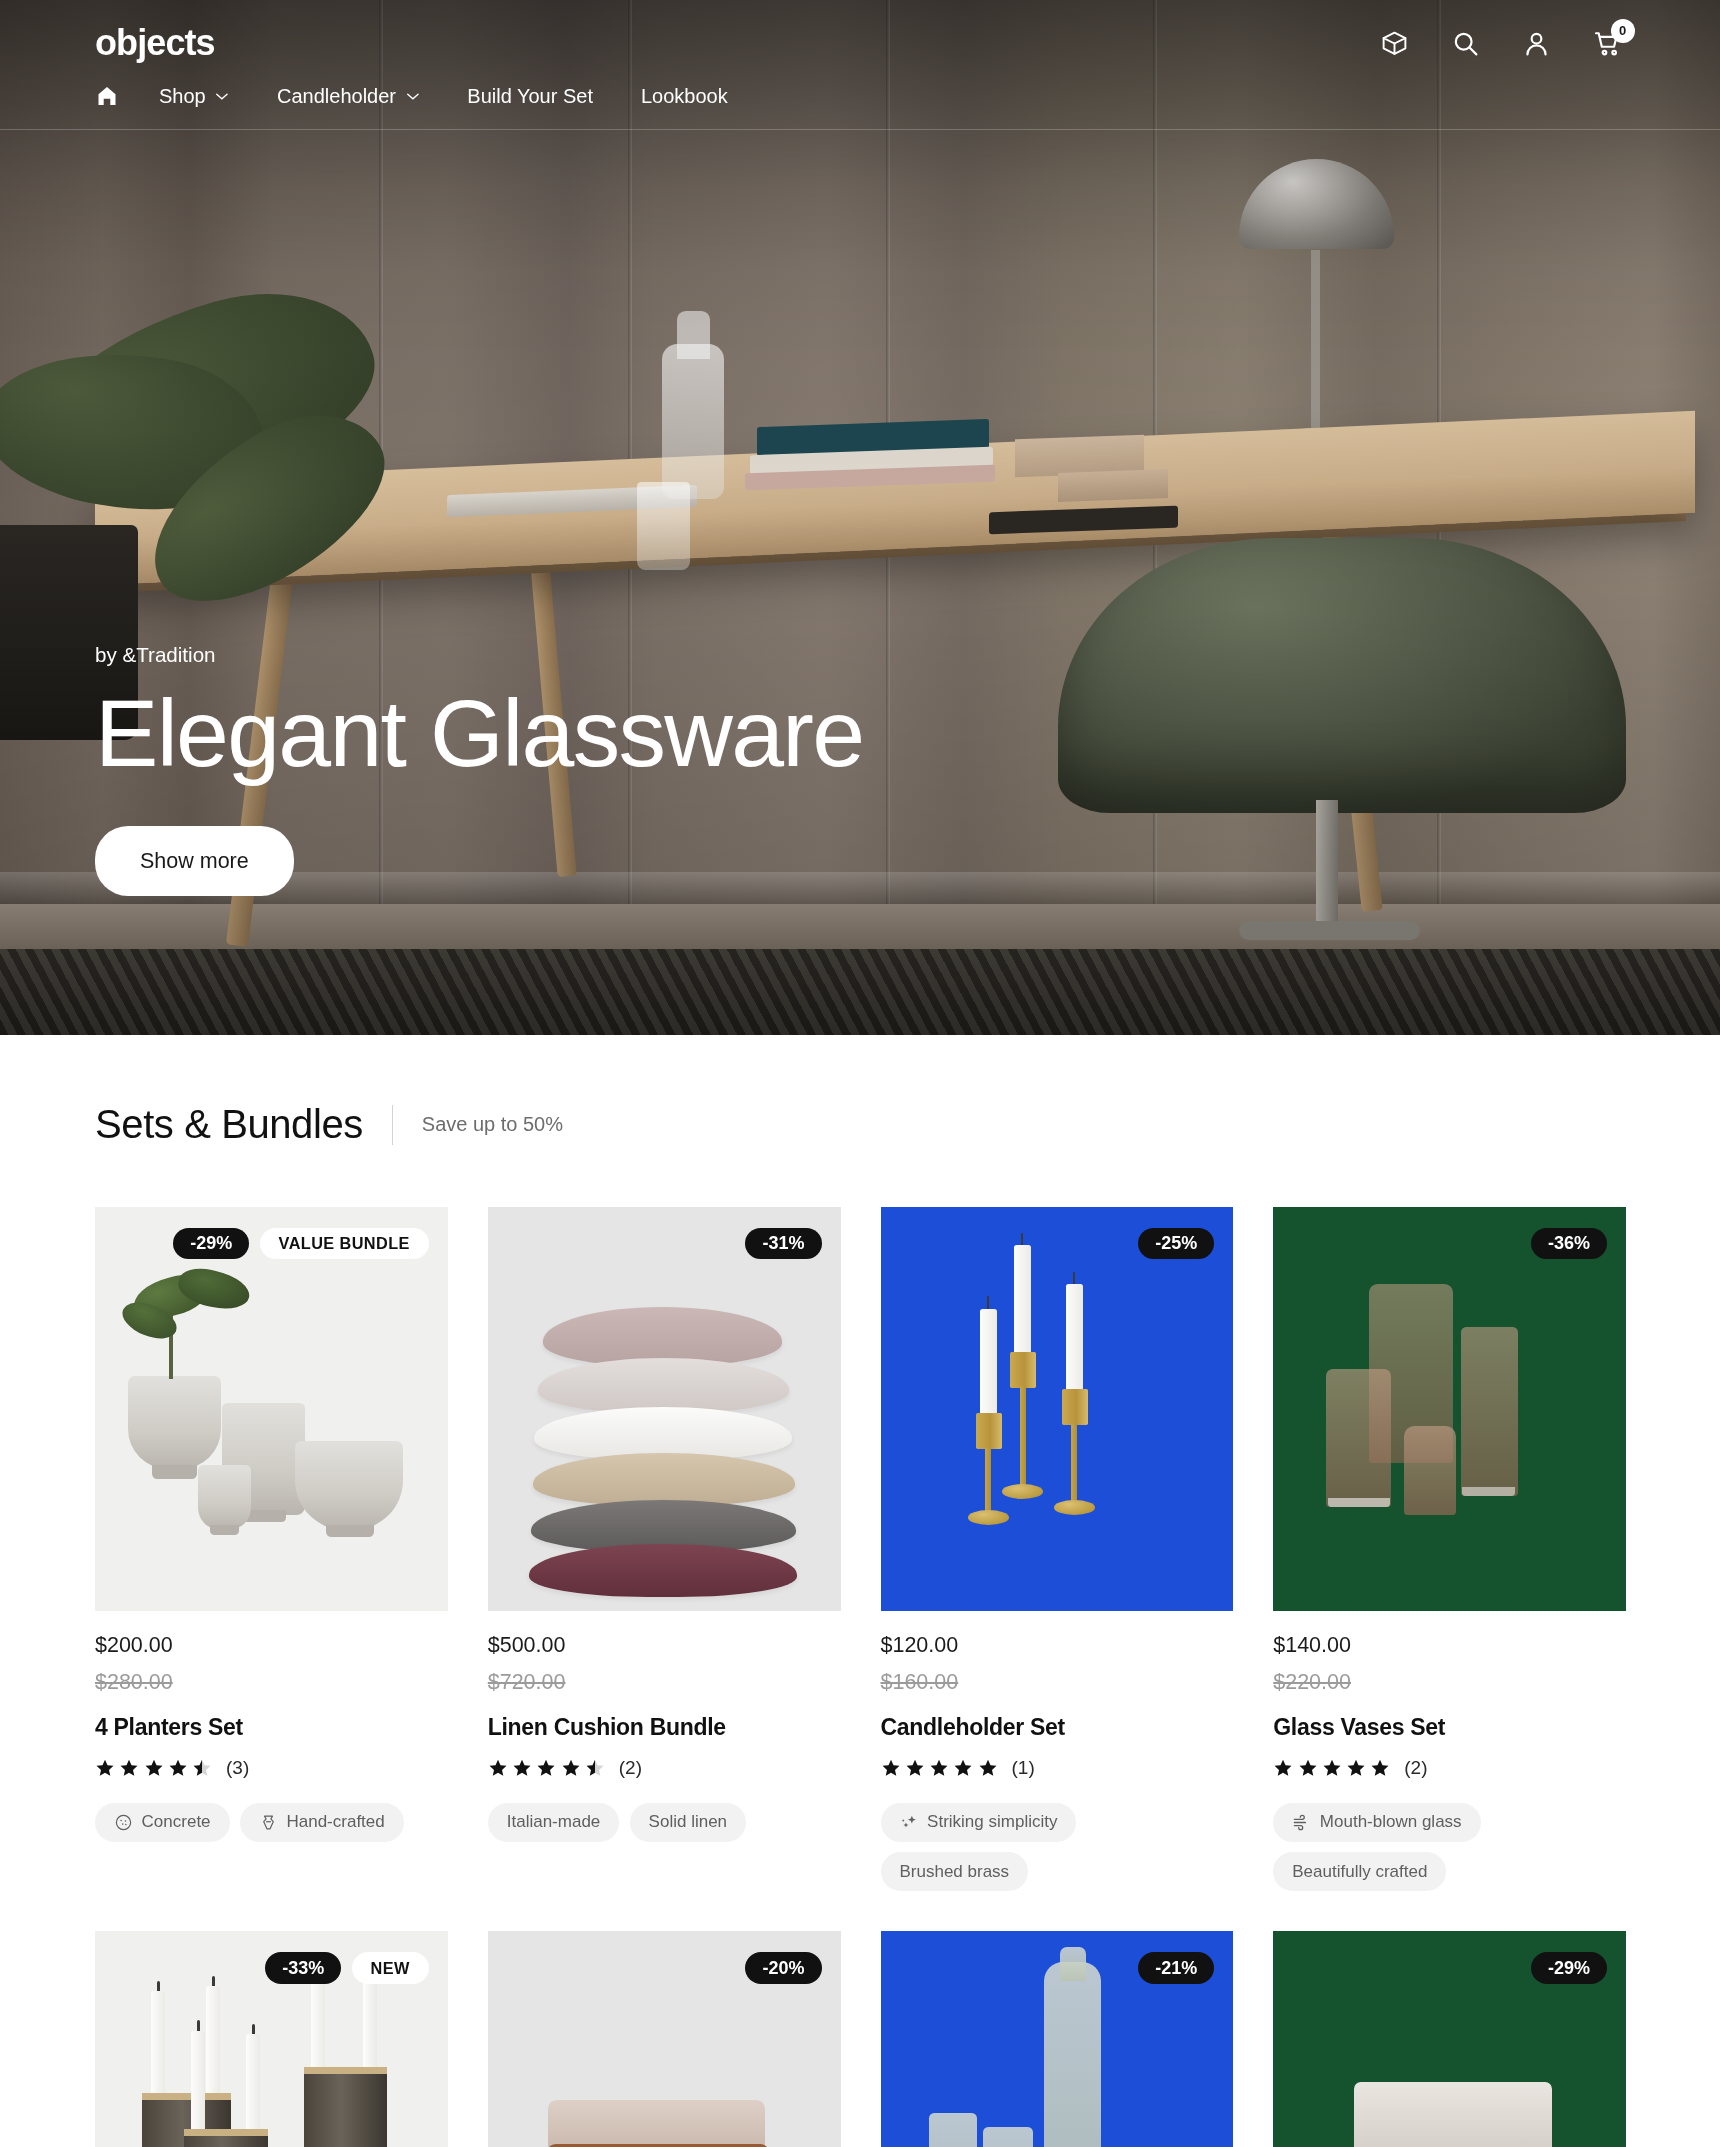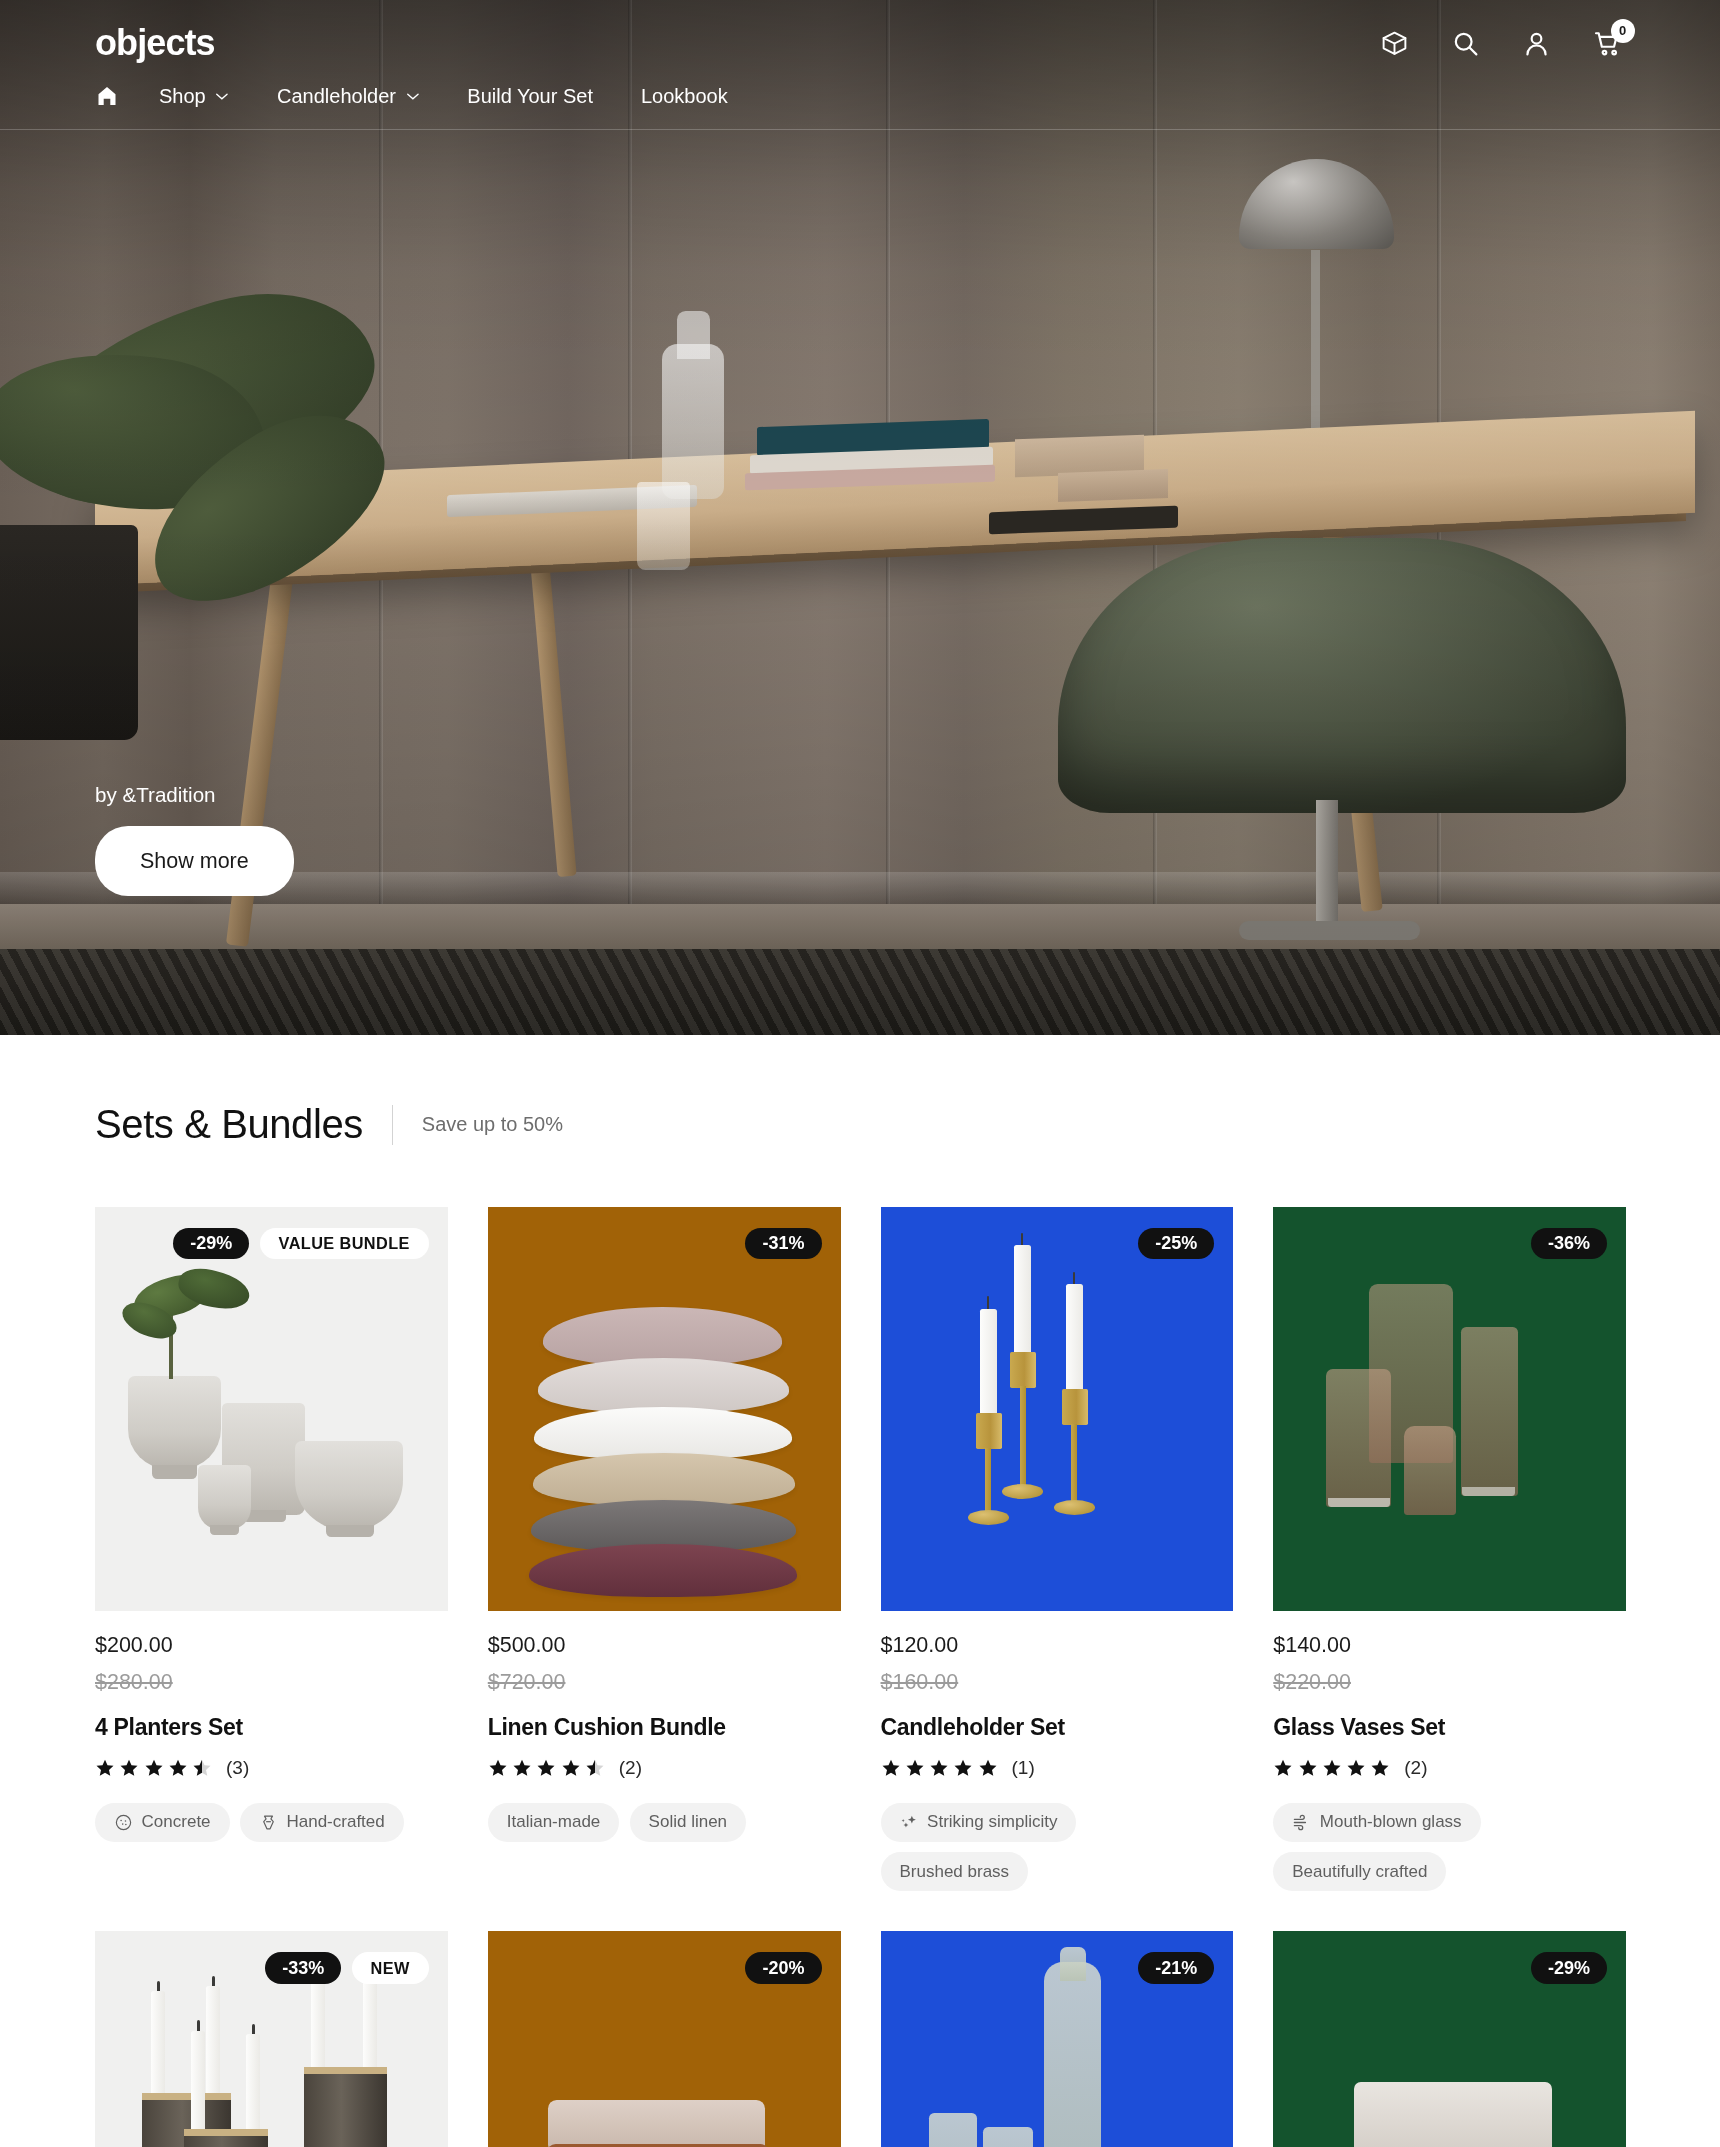--- a/index.html
+++ b/index.html
@@ -183,21 +183,21 @@
   .section-sub { font-size: 20px; color: #6d6d6d; }
 
   
   .grid { display: grid; grid-template-columns: repeat(4, 1fr); gap: 40px; }
   .card { position: relative; }
   .card-img {
     position: relative; width: 100%; height: 404px;
     background: #efefef; overflow: hidden;
   }
   .card-img.tone-a { background: #f0f0ef; }
-  .card-img.tone-b { background: #a16207; text-align: center; }
+  .card-img.tone-b { background: #e5e5e5; text-align: center; }
   .card-img.tone-c { background: #1d4ed8; }
   .card-img.tone-d { background: #14532d; }
   .badges { position: absolute; top: 20.6px; right: 19px; z-index: 5; display: flex; flex-direction: row; align-items: flex-end; gap: 10.3px; }
   .badge-disc {
     background: #111; color: #fff; font-size: 18px; font-weight: 700;
     border-radius: 17px; padding: 6.9px 17px; line-height: 1;
   }
   .badge-flag {
     background: #fff; color: #111; font-size: 16.3px; font-weight: 700;
     letter-spacing: 0.4px; border-radius: 17px; padding: 7.7px 19px; line-height: 1;
@@ -342,20 +342,21 @@
           <span>Build Your Set</span>
         </div>
         <div class="nav-item">
           <span>Lookbook</span>
         </div>
       </div>
     </div>
 
     <div class="hero-text">
       <div class="hero-kicker">by &amp;Tradition</div>
+      <div class="hero-title">Elegant Glassware</div>
       <button class="hero-btn">Show more</button>
     </div>
   </div>
 
   <div class="section">
     <div class="section-head">
       <div class="section-title">Sets &amp; Bundles</div>
       <div class="section-div"></div>
       <div class="section-sub">Save up to 50%</div>
     </div>

